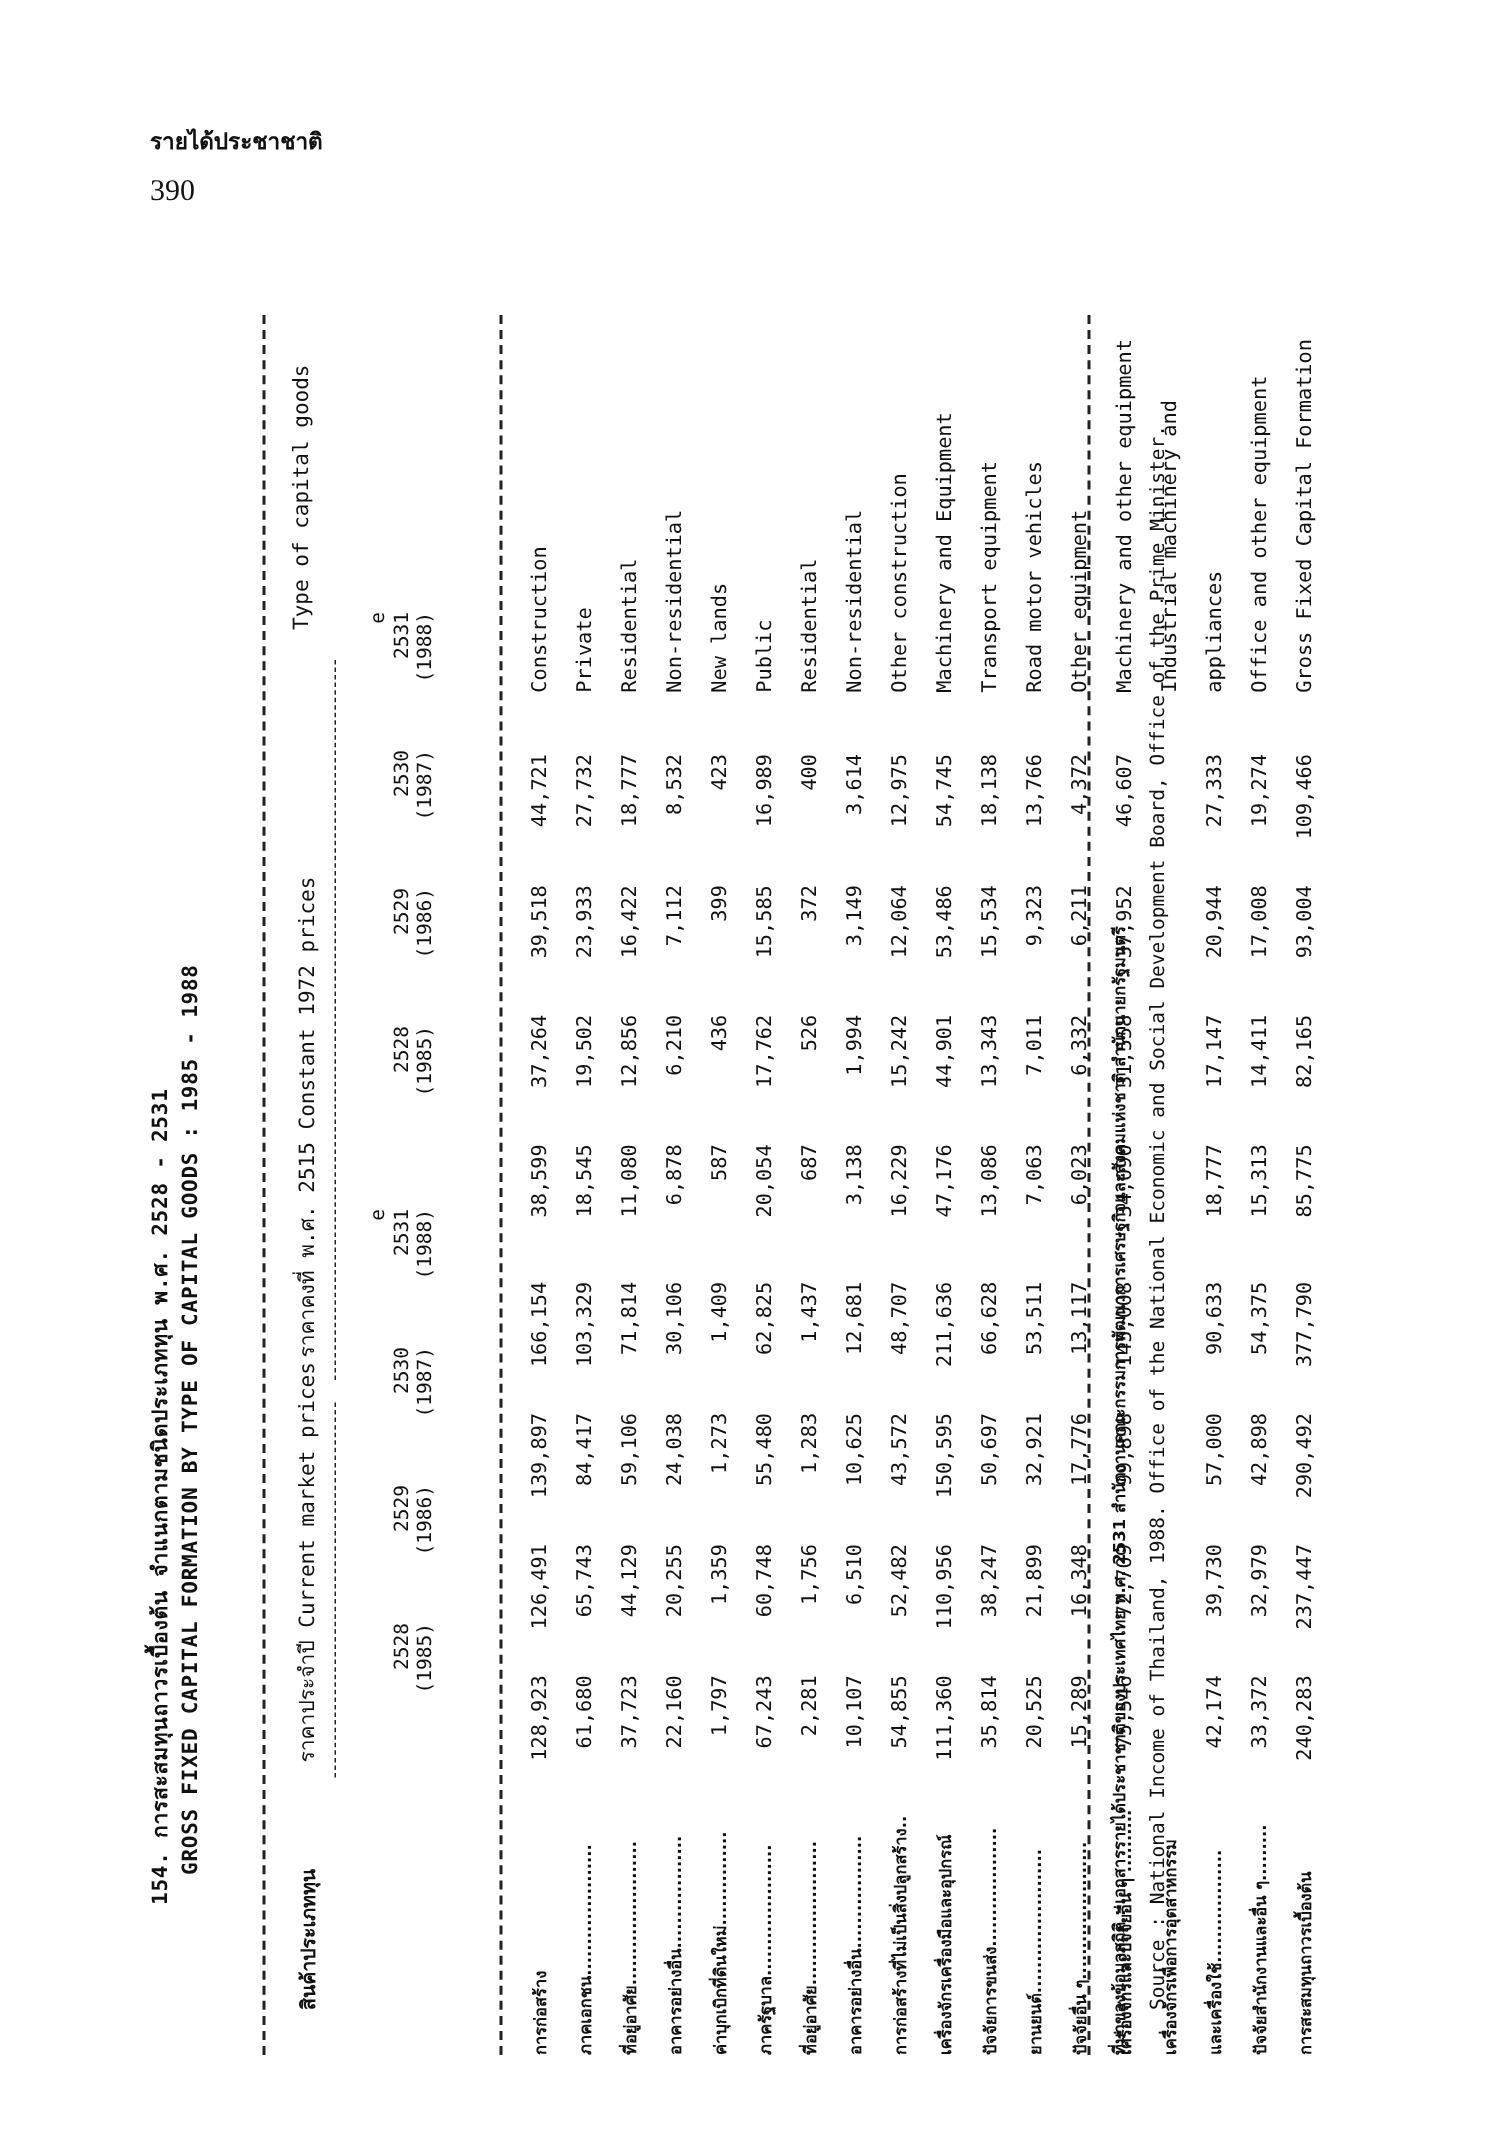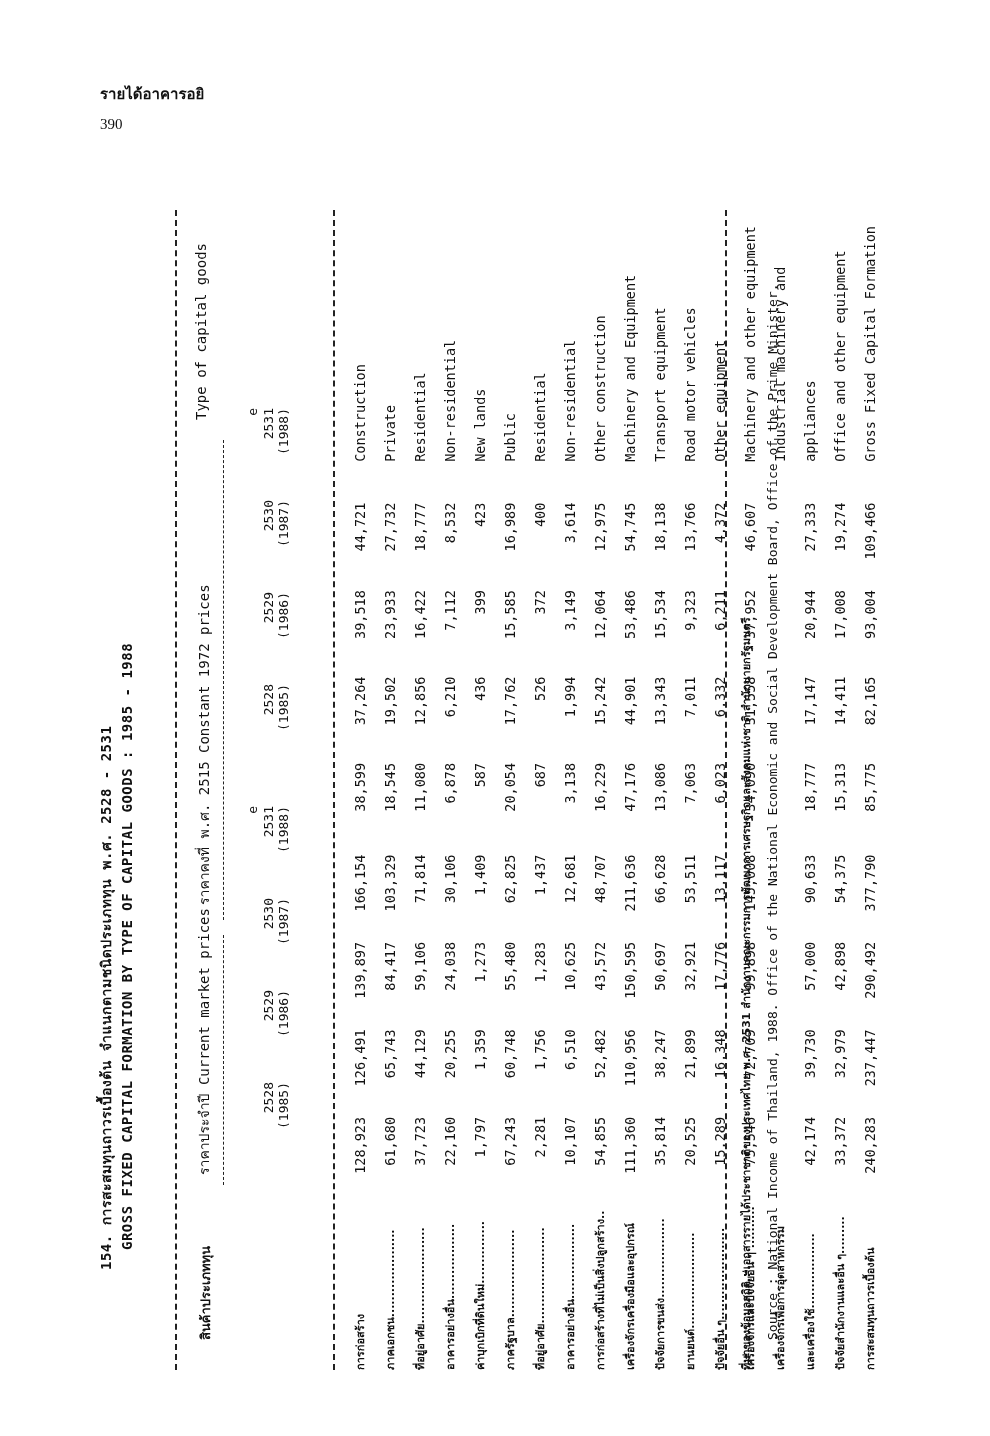--- a/index.html
+++ b/index.html
@@ -1,20 +1,20 @@
 <!DOCTYPE html>
 <html><head>
 <meta charset="utf-8">
 <style>
   html, body { margin: 0; padding: 0; background: #ffffff; }
   body { width: 990px; height: 1436px; position: relative; overflow: hidden;
          font-family: "DejaVu Sans Mono", "Liberation Mono", monospace; color: #111; }
   .running-head { position: absolute; left: 100px; top: 82px; font-family: "Liberation Serif", serif;
                   font-size: 15px; font-weight: bold; }
-  .page-num { position: absolute; left: 100px; top: 116px; font-family: "Liberation Serif", serif; font-size: 15px; }
+  .page-num { position: absolute; left: 100px; top: 116px; font-family: "Liberation Serif", serif; font-size: 20px; }
 
   
   .rot { position: absolute; left: 95px; top: 1400px; width: 1230px; height: 800px;
          transform-origin: 0 0; transform: rotate(-90deg); }
   .title { position: absolute; left: 0; top: 0; width: 1230px; text-align: left; padding-left: 130px;
            font-size: 14px; font-weight: bold; letter-spacing: 0.5px; }
   .title .th { display: block; height: 24px; }
   .title .en { display: block; height: 22px; padding-left: 20px; }
   .rule { position: absolute; left: 30px; width: 1160px; border-top: 2px dashed #222; }
   .rule.r1 { top: 80px; }
@@ -41,21 +41,21 @@
   td.lbl-en { padding-left: 20px !important; width: 300px; }
   .i0 { padding-left: 0; } .i1 { padding-left: 14px; } .i2 { padding-left: 28px; } .i3 { padding-left: 42px; }
 
   .footer { position: absolute; left: 30px; top: 642px; font-size: 13px; }
   .footer .th { font-family: "DejaVu Sans", sans-serif; font-size: 11px; font-weight: bold; display:block; height: 28px; }
   .footer .src { display: block; padding-left: 30px; }
 </style>
 </head>
 <body>
 
-<div class="running-head">รายได้อาคารอยิ</div>
+<div class="running-head">รายได้ประชาชาติ</div>
 <div class="page-num">390</div>
 
 <div class="rot">
   <div class="title">
     <span class="th">154. การสะสมทุนถาวรเบื้องต้น จำแนกตามชนิดประเภททุน พ.ศ. 2528 - 2531</span>
     <span class="en">GROSS FIXED CAPITAL FORMATION BY TYPE OF CAPITAL GOODS : 1985 - 1988</span>
   </div>
 
   <div class="rule r1"></div>
   <div class="hdr-left">สินค้าประเภททุน</div>

